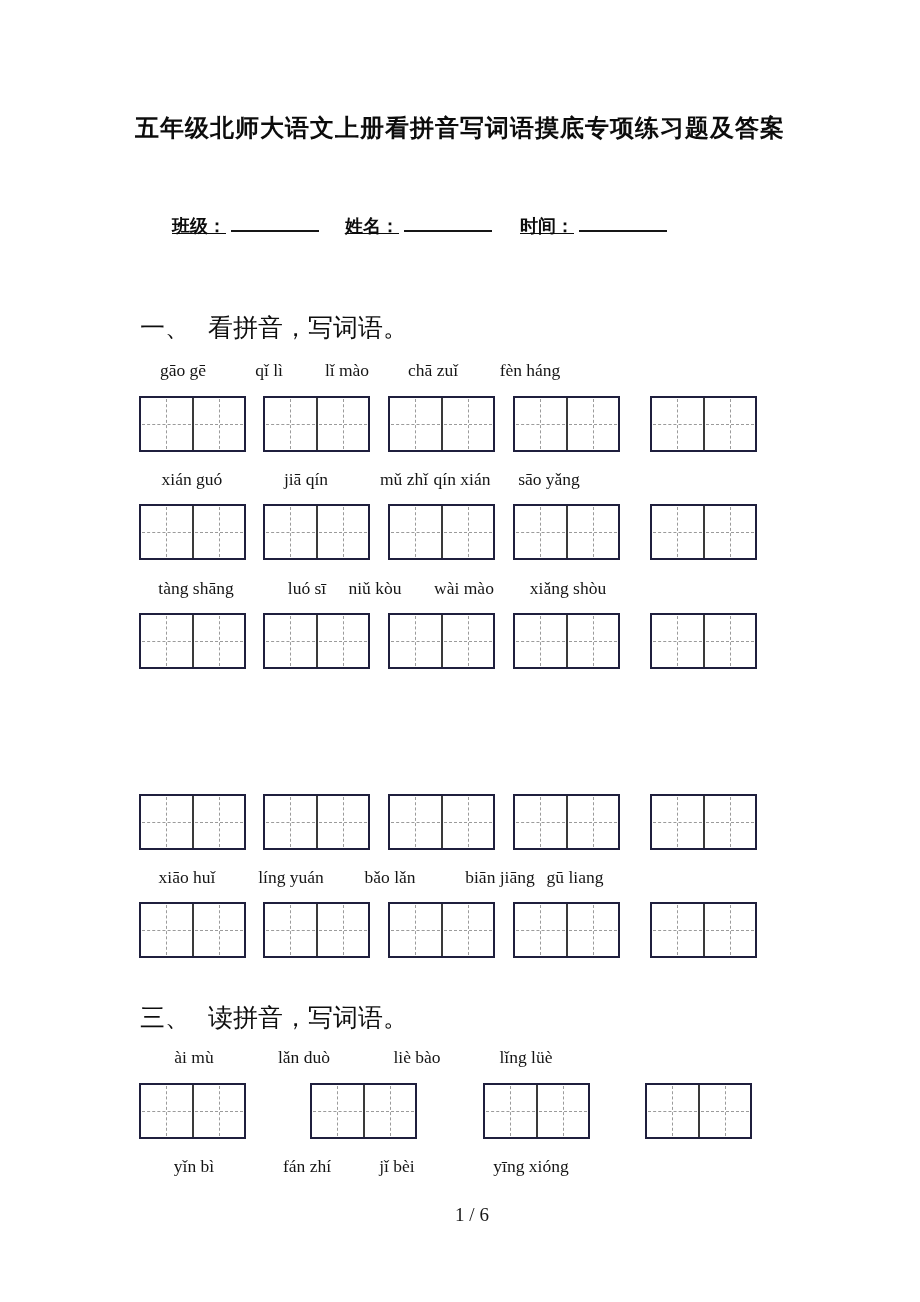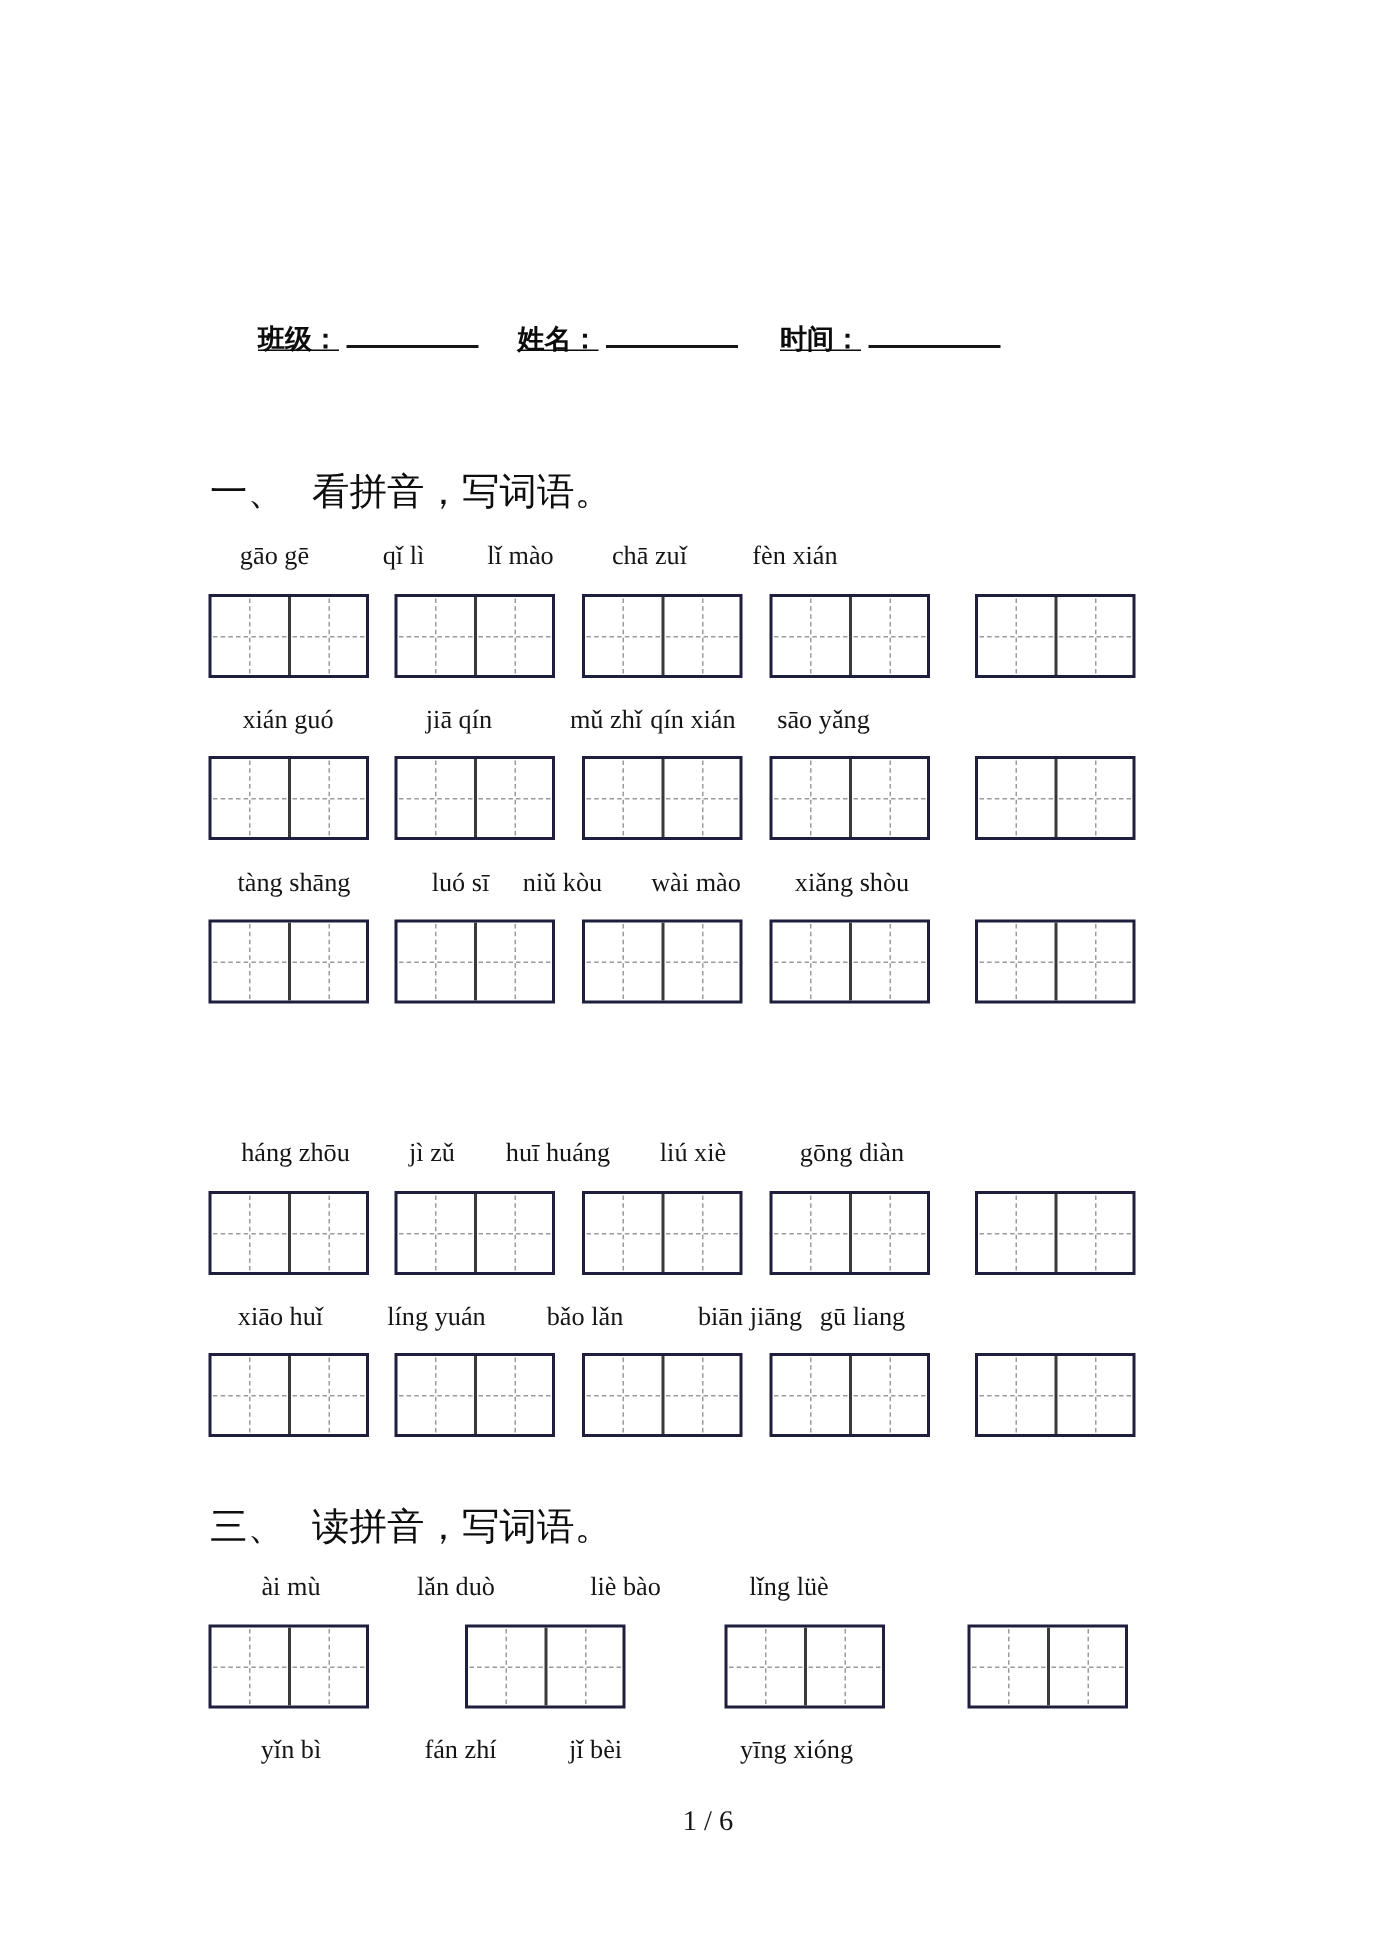--- a/index.html
+++ b/index.html
@@ -80,41 +80,42 @@
     font-size: 19px;
     color: #161616;
     padding-left: 12px;
   }
 </style>
 </head>
 <body>
 
 <div class="sheet">
 
+  <h1 class="title">五年级北师大语文上册看拼音写词语摸底专项练习题及答案</h1>
 
   <div class="field" style="left:172px">
     <span class="field-label">班级：</span><span class="field-blank"></span>
   </div>
   <div class="field" style="left:345px">
     <span class="field-label">姓名：</span><span class="field-blank"></span>
   </div>
   <div class="field" style="left:520px">
     <span class="field-label">时间：</span><span class="field-blank"></span>
   </div>
 
   <h2 class="sec-heading" style="top:311px">
     <span class="sec-num">一、</span><span class="sec-text">看拼音，写词语。</span>
   </h2>
 
   <div class="prow" style="top:360px">
     <span class="pin" style="left:183px">gāo gē</span>
     <span class="pin" style="left:269px">qǐ lì</span>
     <span class="pin" style="left:347px">lǐ mào</span>
     <span class="pin" style="left:433px">chā zuǐ</span>
-    <span class="pin" style="left:530px">fèn xián</span>
+    <span class="pin" style="left:530px">fèn háng</span>
   </div>
   <div class="brow" style="top:396px">
     <div class="tian" style="left:139px">
         <div class="tcell"></div>
         <div class="tcell"></div>
       </div>
     <div class="tian" style="left:263px">
         <div class="tcell"></div>
         <div class="tcell"></div>
       </div>
@@ -186,27 +187,20 @@
         <div class="tcell"></div>
         <div class="tcell"></div>
       </div>
     <div class="tian" style="left:650px">
         <div class="tcell"></div>
         <div class="tcell"></div>
       </div>
   </div>
 
 
-  <div class="prow" style="top:758px">
-    <span class="pin" style="left:197px">háng zhōu</span>
-    <span class="pin" style="left:288px">jì zǔ</span>
-    <span class="pin" style="left:372px">huī huáng</span>
-    <span class="pin" style="left:462px">liú xiè</span>
-    <span class="pin" style="left:568px">gōng diàn</span>
-  </div>
   <div class="brow" style="top:794px">
     <div class="tian" style="left:139px">
         <div class="tcell"></div>
         <div class="tcell"></div>
       </div>
     <div class="tian" style="left:263px">
         <div class="tcell"></div>
         <div class="tcell"></div>
       </div>
     <div class="tian" style="left:388px">

